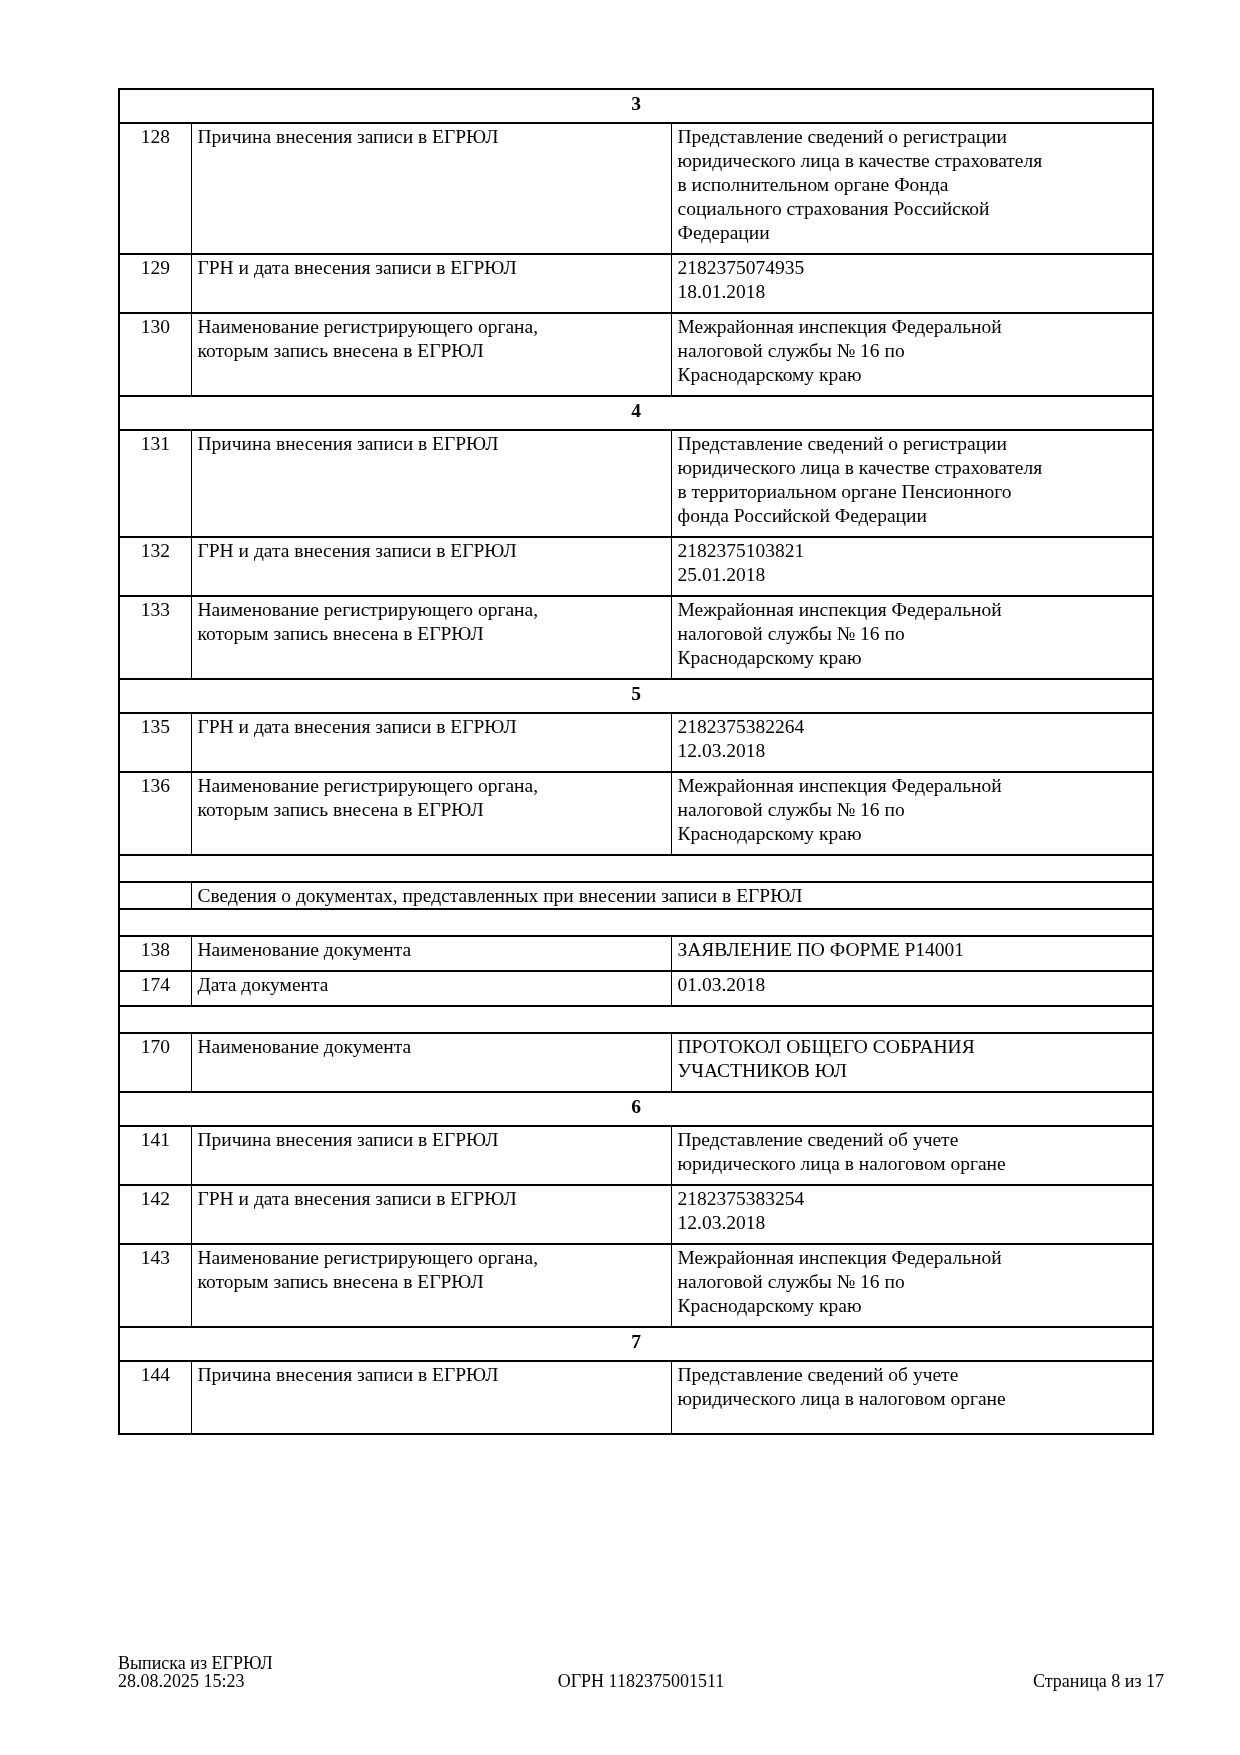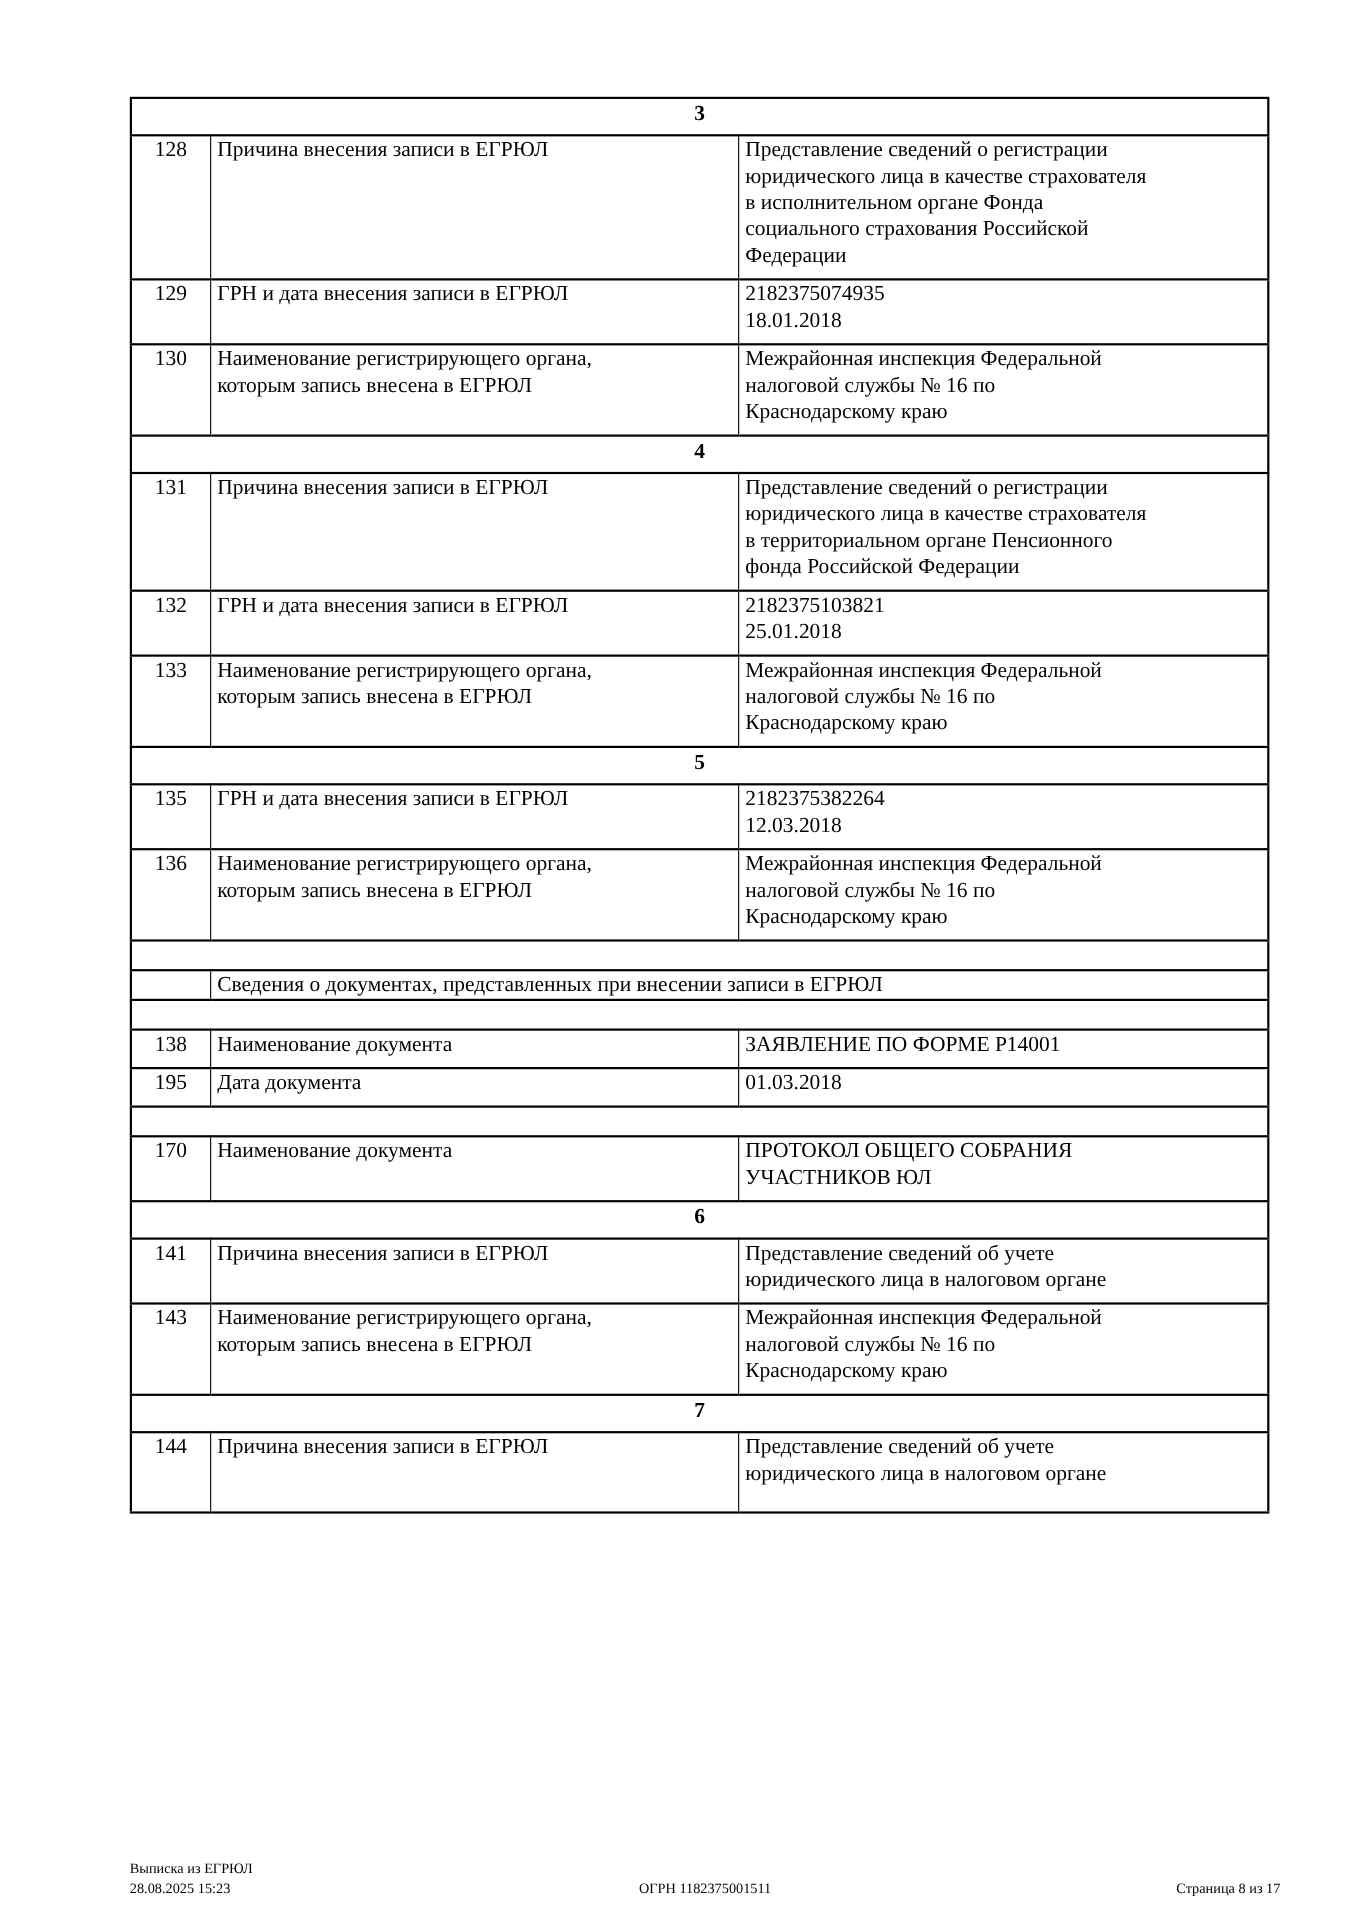--- a/index.html
+++ b/index.html
@@ -47,23 +47,22 @@
   tr.row-spacer td { height: 27px; padding: 0; }
   tr.row-subheader td { padding-bottom: 0; }
   tr.row-last td { padding-bottom: 22px; }
 
   .footer {
     position: absolute;
     left: 118px;
     top: 1650px;
     width: 1046px;
     height: 40px;
-    font-size: 13px;
+    font-size: 18px;
     line-height: 18px;
-    margin-top: 36px;
   }
   .footer-left { position: absolute; left: 0; bottom: 0; text-align: left; }
   .footer-center {
     position: absolute; left: 50%; bottom: 0;
     transform: translateX(-50%);
     white-space: nowrap;
   }
   .footer-right { position: absolute; right: 0; bottom: 0; white-space: nowrap; }
 </style>
 </head>
@@ -155,41 +154,47 @@
         </tr>
         <tr class="row-spacer">
           <td colspan="3"></td>
         </tr>
         <tr class="row-data">
           <td class="cell-num">138</td>
           <td>Наименование документа</td>
           <td>ЗАЯВЛЕНИЕ ПО ФОРМЕ Р14001</td>
         </tr>
         <tr class="row-data">
-          <td class="cell-num">195</td>
+          <td class="cell-num">174</td>
           <td>Дата документа</td>
           <td>01.03.2018</td>
         </tr>
         <tr class="row-spacer">
           <td colspan="3"></td>
         </tr>
         <tr class="row-data">
           <td class="cell-num">170</td>
           <td>Наименование документа</td>
           <td>ПРОТОКОЛ ОБЩЕГО СОБРАНИЯ
 УЧАСТНИКОВ ЮЛ</td>
         </tr>
         <tr class="row-section">
           <td class="section-cell" colspan="3">6</td>
         </tr>
         <tr class="row-data">
           <td class="cell-num">141</td>
           <td>Причина внесения записи в ЕГРЮЛ</td>
           <td>Представление сведений об учете
 юридического лица в налоговом органе</td>
+        </tr>
+        <tr class="row-data">
+          <td class="cell-num">142</td>
+          <td>ГРН и дата внесения записи в ЕГРЮЛ</td>
+          <td>2182375383254
+12.03.2018</td>
         </tr>
         <tr class="row-data">
           <td class="cell-num">143</td>
           <td>Наименование регистрирующего органа,
 которым запись внесена в ЕГРЮЛ</td>
           <td>Межрайонная инспекция Федеральной
 налоговой службы № 16 по
 Краснодарскому краю</td>
         </tr>
         <tr class="row-section">

